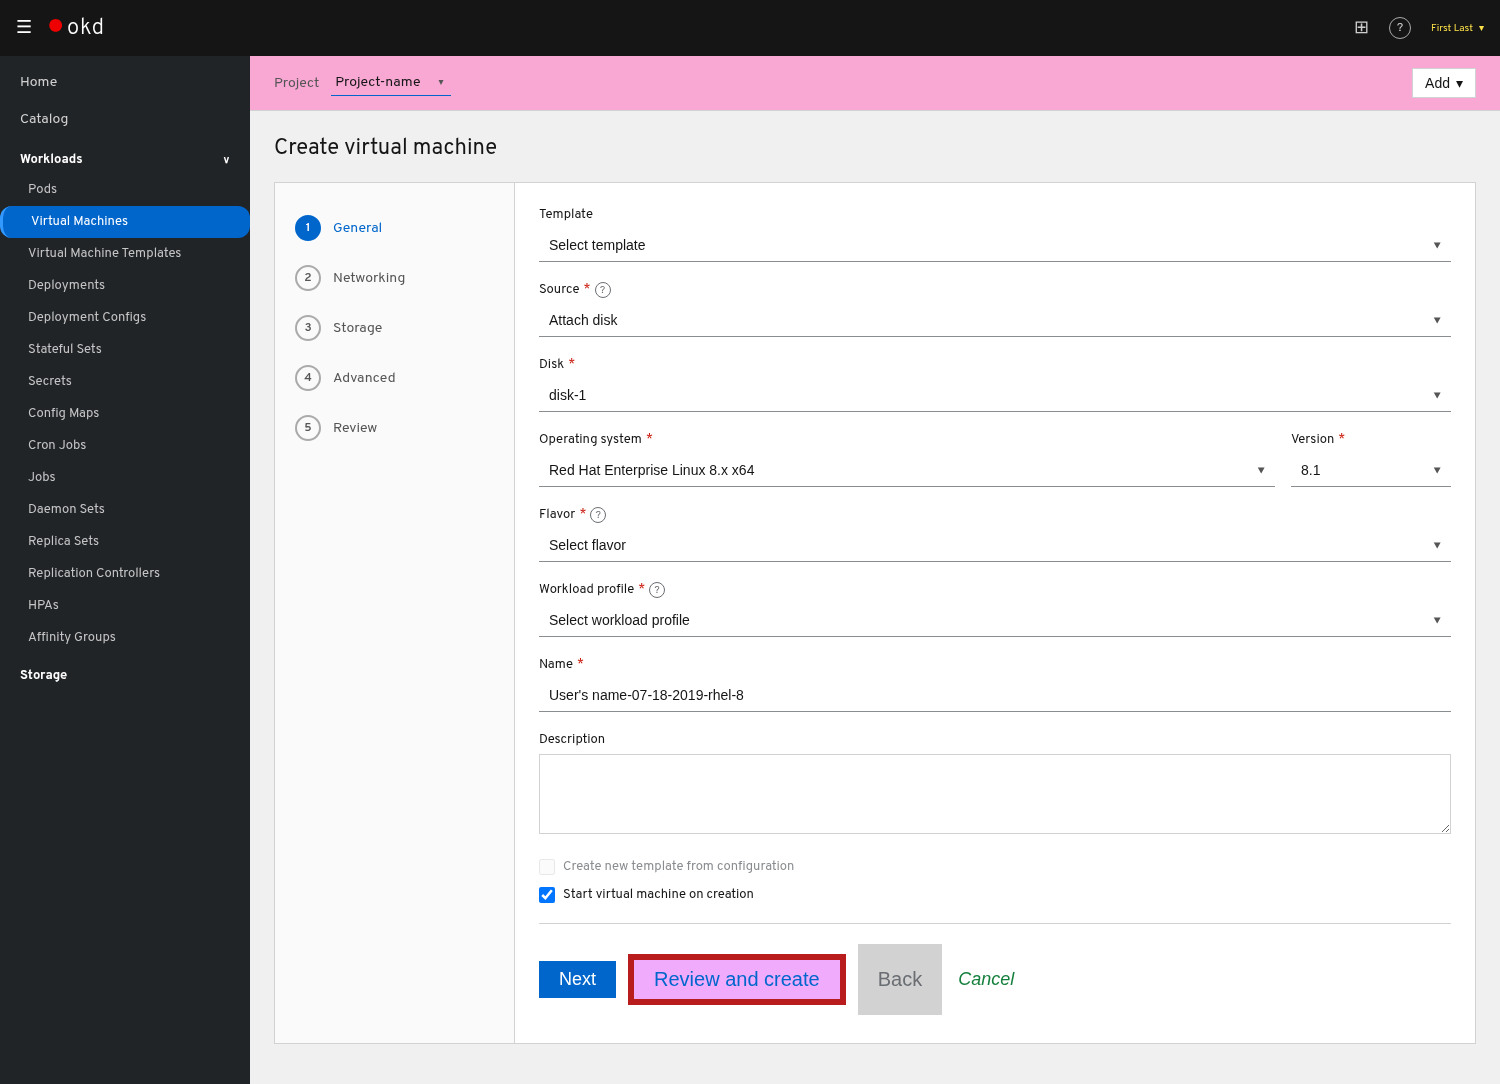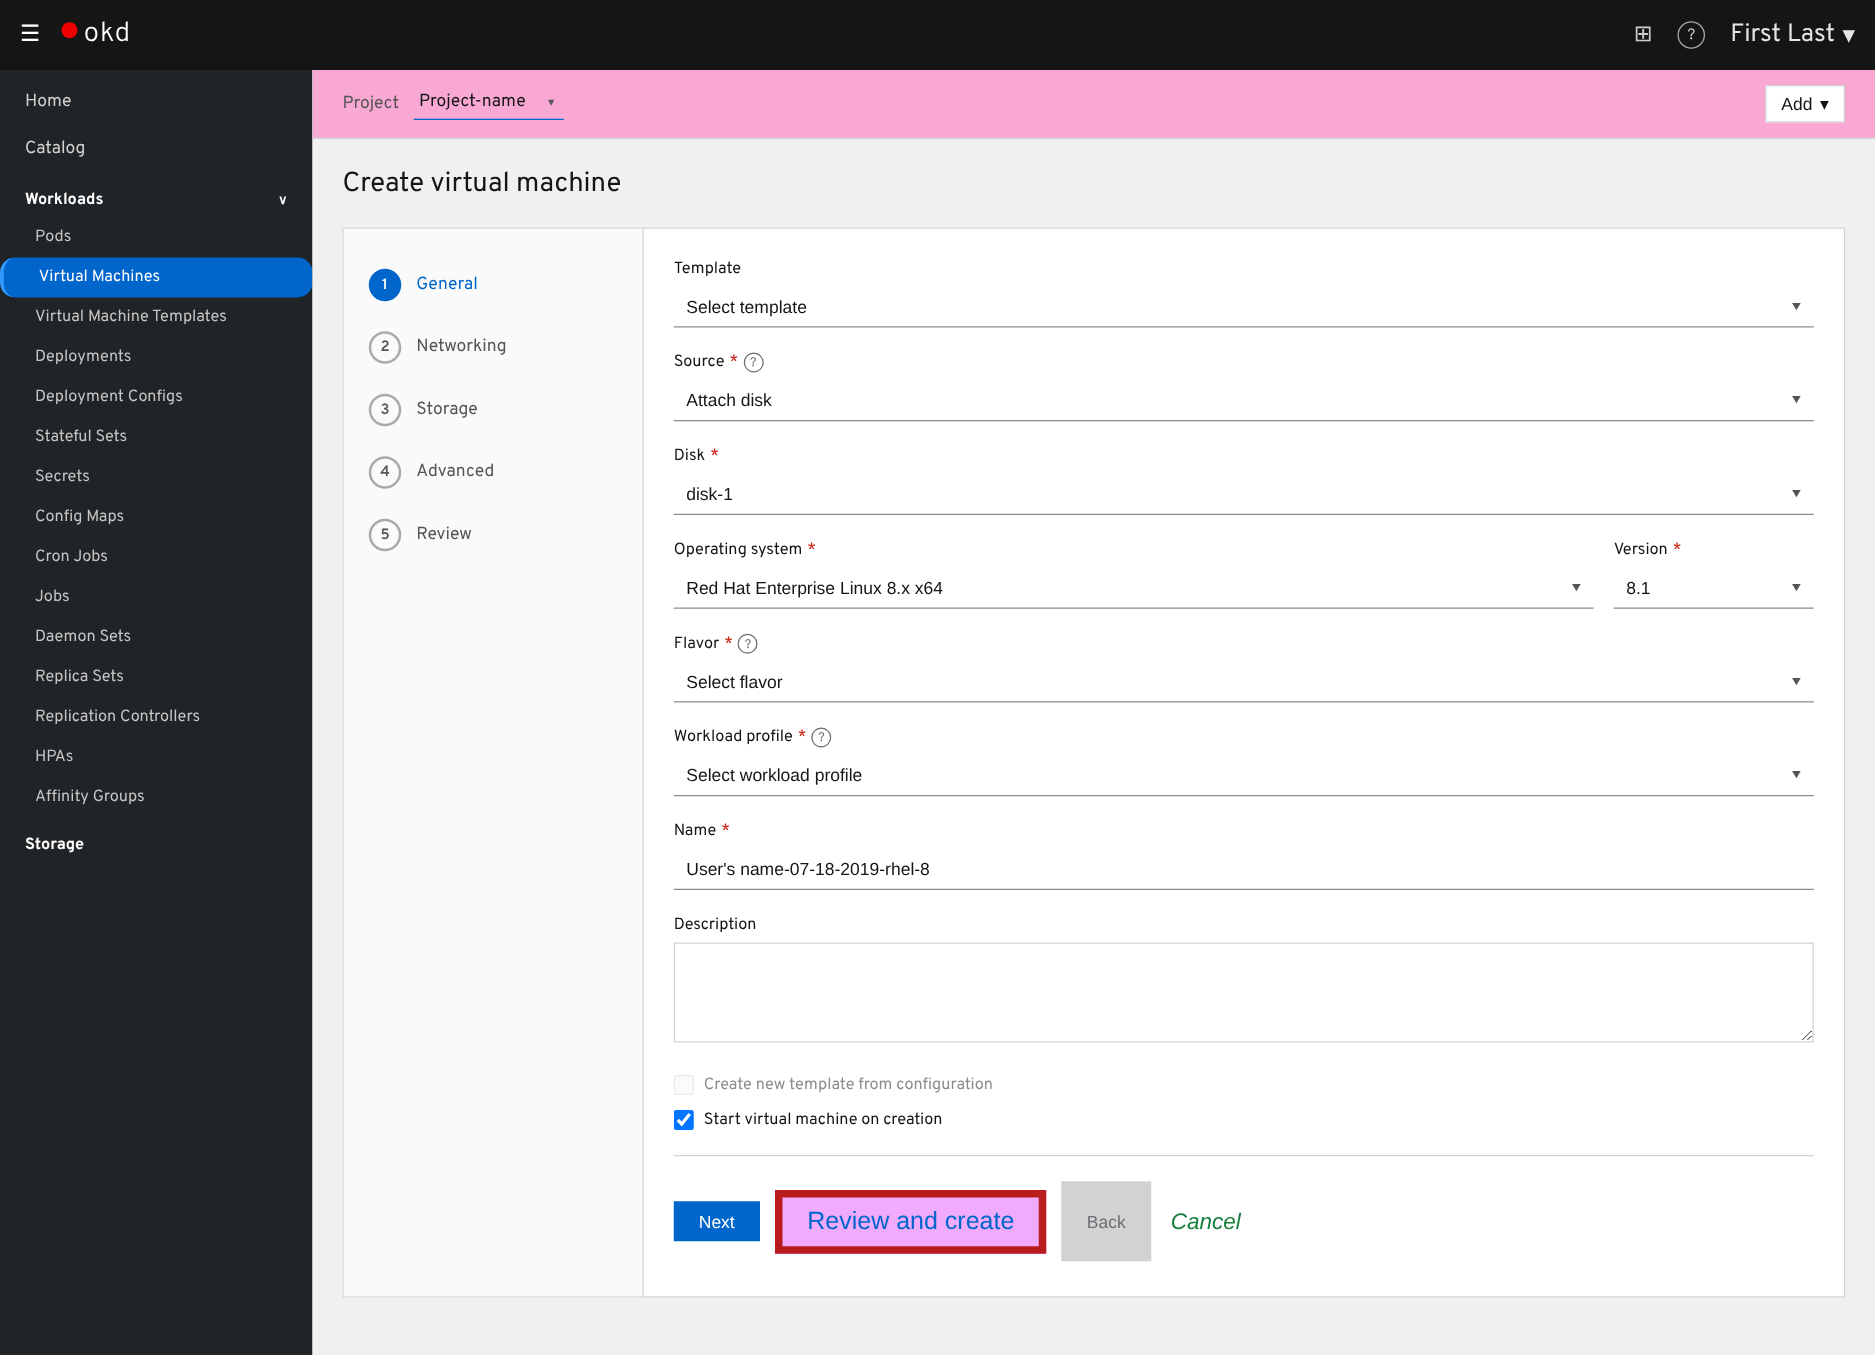--- a/index.html
+++ b/index.html
@@ -18,21 +18,21 @@
       top: 0; left: 0; right: 0;
       z-index: 100;
     }
     .top-nav .hamburger { font-size: 18px; cursor: pointer; color: #fff; }
     .top-nav .logo { display: flex; align-items: center; gap: 4px; }
     .top-nav .logo .logo-icon { color: #e00; font-size: 24px; font-weight: 900; }
     .top-nav .logo .logo-text { color: #fff; font-size: 22px; font-weight: 300; letter-spacing: 1px; }
     .top-nav .spacer { flex: 1; }
     .top-nav .nav-icons { display: flex; align-items: center; gap: 20px; }
     .top-nav .nav-icon { color: #ccc; font-size: 18px; cursor: pointer; }
-    .top-nav .user { color: #e5e5e5; font-size: 20px; cursor: pointer; display: flex; align-items: flex-start; gap: 6px; }
+    .top-nav .user { color: #fde047; font-size: 10px; cursor: pointer; display: flex; align-items: flex-end; gap: 6px; }
 
     
     .layout {
       display: flex;
       margin-top: 56px;
       min-height: calc(100vh - 56px);
     }
 
     
     .sidebar {
@@ -278,39 +278,39 @@
       gap: 12px;
       padding: 20px 0 4px 0;
       border-top: 1px solid #d2d2d2;
       margin-top: 20px;
     }
     .btn-primary {
       background: #06c;
       color: #fff;
       border: none;
       padding: 8px 20px;
-      font-size: 14px;
+      font-size: 18px;
       cursor: pointer;
       font-weight: 500;
     }
     .btn-secondary {
       background: #f0abfc;
       color: #06c;
       border: 6px solid #b91c1c;
       padding: 8px 20px;
       font-size: 20px;
       cursor: pointer;
       font-weight: 500;
     }
     .btn-disabled {
       background: #d2d2d2;
       color: #6a6e73;
       border: none;
       padding: 24px 20px;
-      font-size: 14px;
+      font-size: 20px;
       cursor: not-allowed;
       font-weight: 500;
     }
     .btn-link {
       background: none;
       border: none;
       color: #15803d;
       font-size: 18px;
       cursor: pointer;
       padding: 8px 4px;

